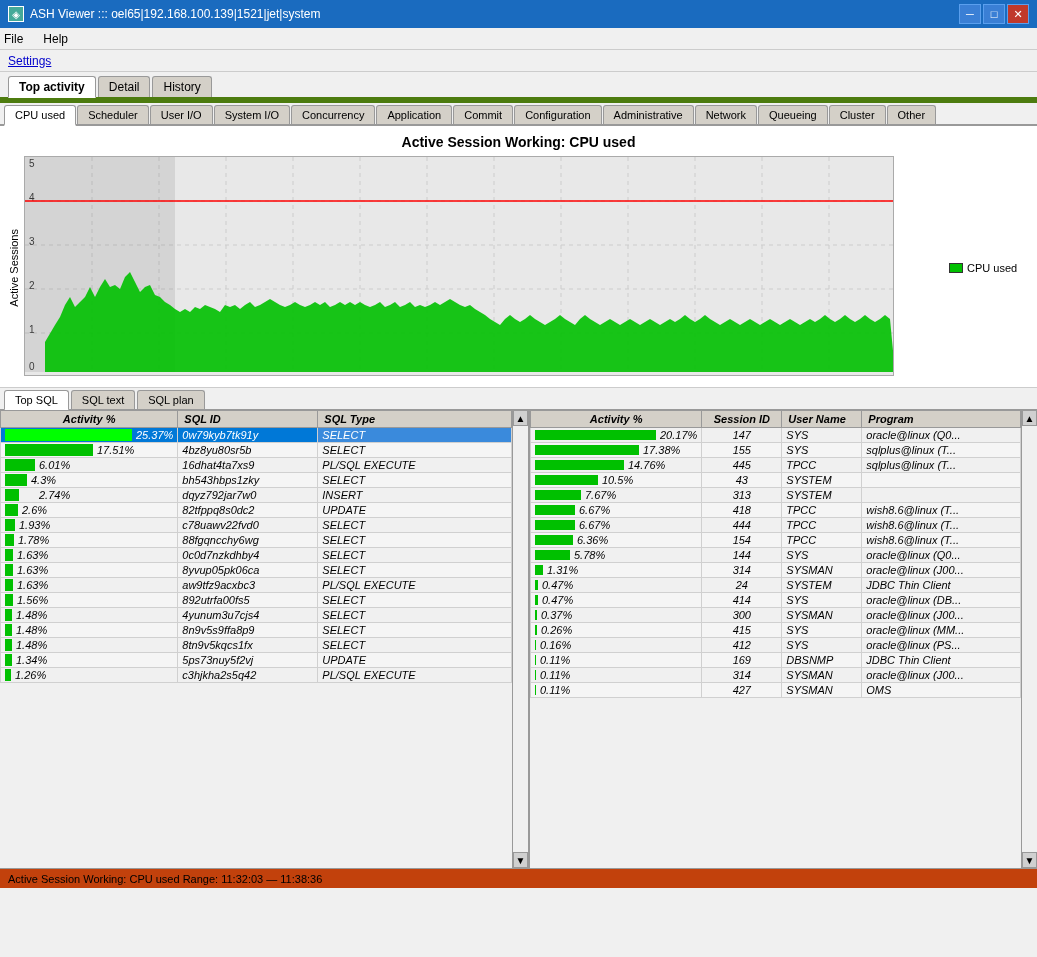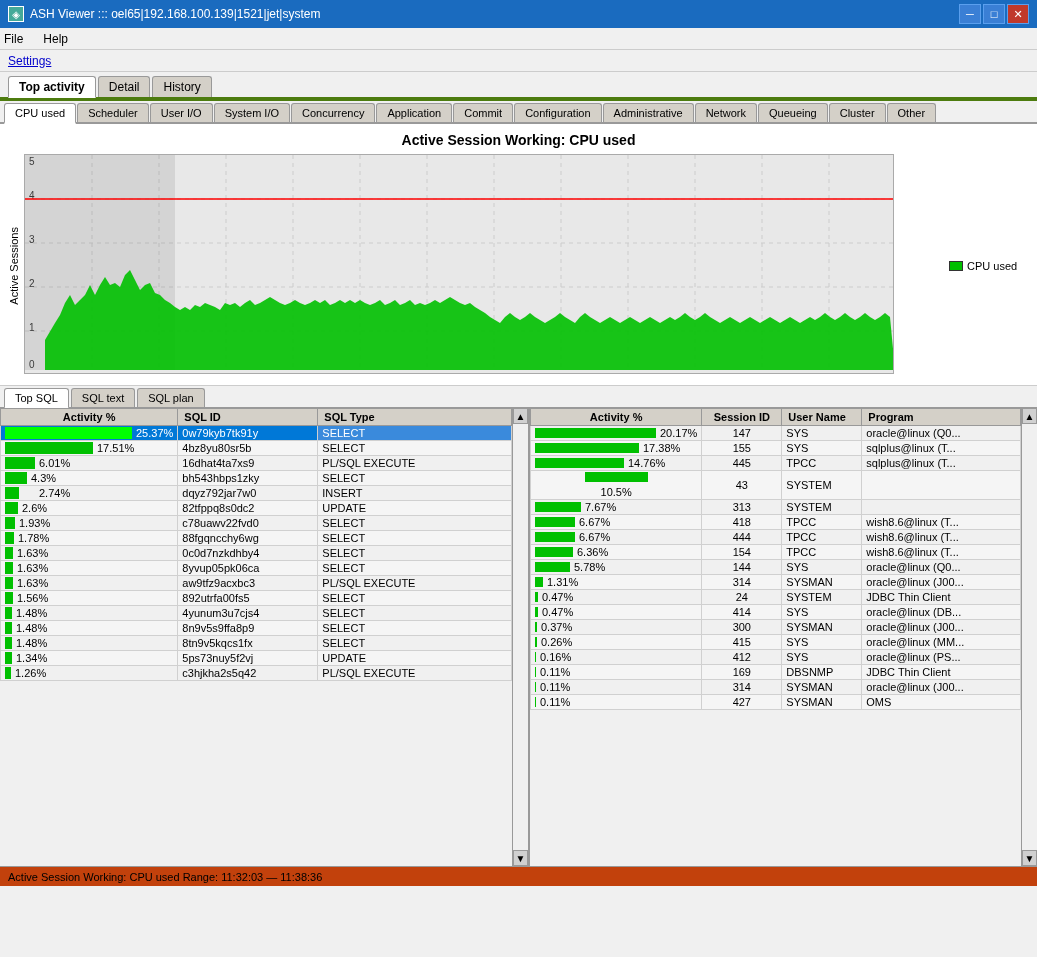--- a/index.html
+++ b/index.html
@@ -42,21 +42,21 @@
       height: 22px;
       display: flex;
       align-items: center;
     }
     .settings-link { font-size: 12px; color: #0000cc; text-decoration: underline; cursor: pointer; }
     
     
     .tab-group {
       display: flex;
       background: #f0f0f0;
-      border-bottom: 4px solid #4d7c0f;
+      border-bottom: 6px solid #4d7c0f;
       padding: 4px 8px 0;
       gap: 2px;
     }
     .tab {
       padding: 3px 10px;
       border: 1px solid #999;
       border-bottom: none;
       background: #d4d0c8;
       cursor: pointer;
       font-size: 12px;
@@ -144,20 +144,21 @@
       display: flex;
       flex-direction: column;
       overflow: hidden;
     }
     
     
     .data-table {
       width: 100%;
       border-collapse: collapse;
       font-size: 11px;
+      font-style: italic;
     }
     .data-table th {
       background: #d4d0c8;
       border: 1px solid #999;
       padding: 2px 6px;
       text-align: left;
       font-weight: bold;
       font-size: 11px;
     }
     .data-table td {
@@ -541,21 +542,21 @@
         <div style="background:#00c000;height:10px;width:89px;display:inline-block;"></div>
         <span>14.76%</span>
       </div>
     </td>
     <td style="text-align:center;">445</td>
     <td>TPCC</td>
     <td>sqlplus@linux (T...</td>
   </tr>
                 <tr>
     <td>
-      <div style="display:flex;align-items:center;gap:4px;flex-direction:column;">
+      <div style="display:flex;align-items:center;gap:4px;">
         <div style="background:#00c000;height:10px;width:63px;display:inline-block;"></div>
         <span>10.5%</span>
       </div>
     </td>
     <td style="text-align:center;">43</td>
     <td>SYSTEM</td>
     <td></td>
   </tr>
                 <tr>
     <td>

